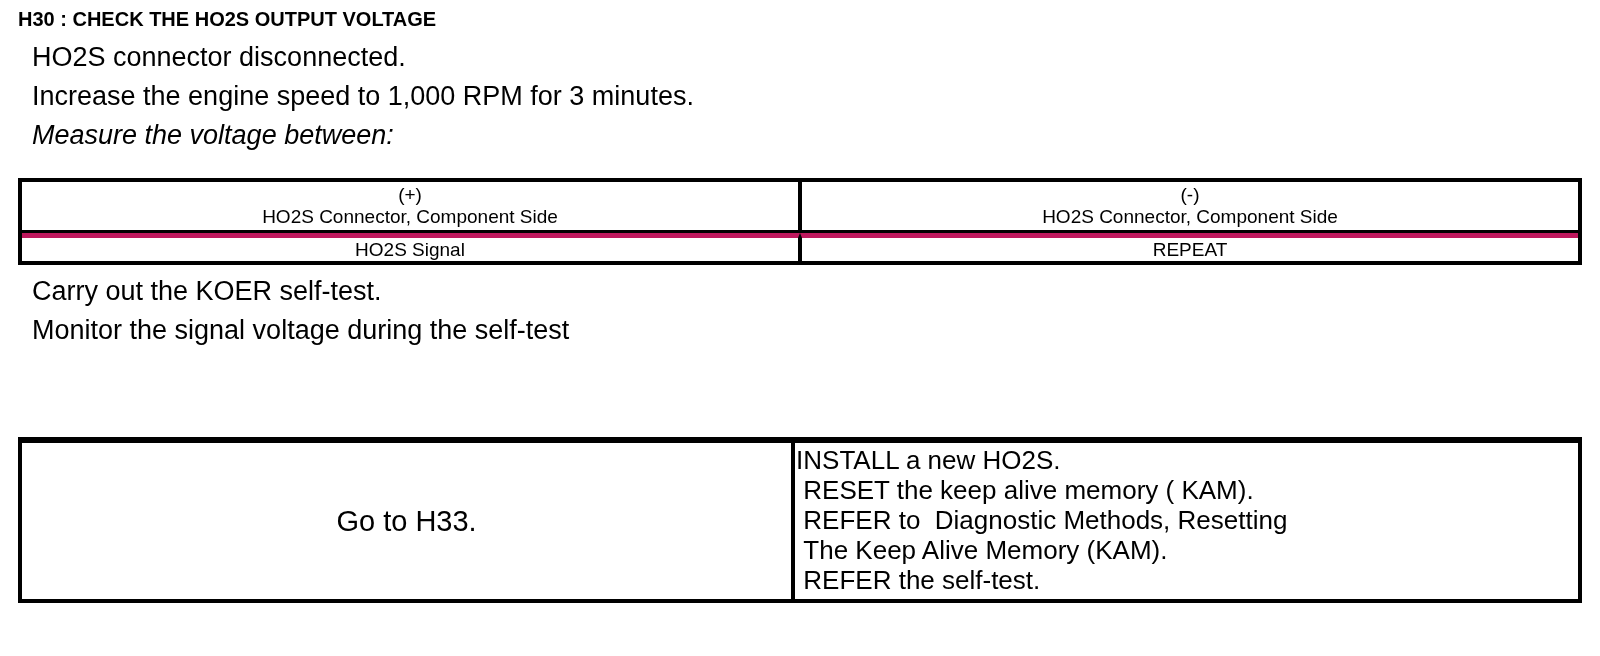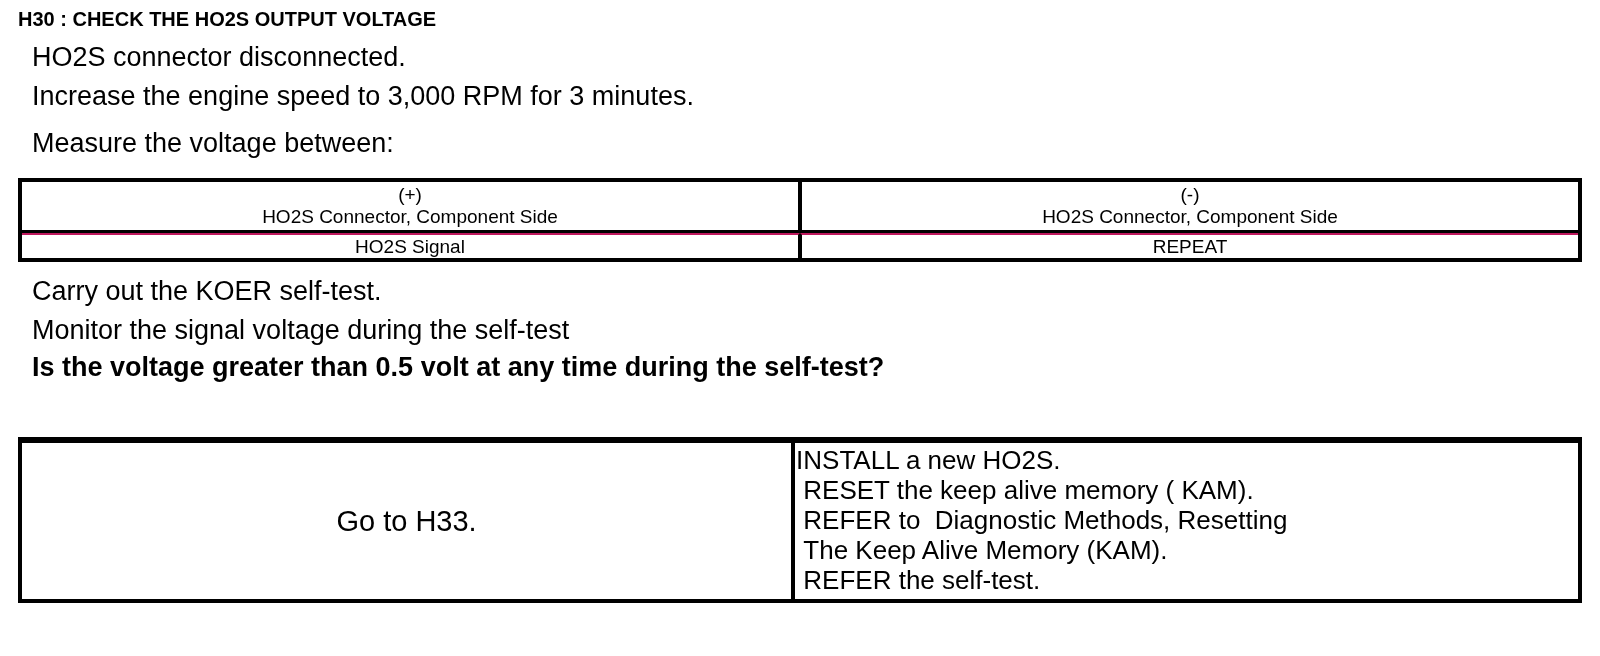--- a/index.html
+++ b/index.html
@@ -28,21 +28,21 @@
 
   .line {
     position: absolute;
     left: 18px;
     font-size: 27px;
     white-space: pre;
     margin-left: 14px;
   }
   .l1 { top: 42px; }
   .l2 { top: 81px; }
-  .l3 { top: 128px; }
+  .l3 { top: 120px; font-style: italic; }
   .l4 { top: 276px; }
   .l5 { top: 315px; }
   .q  { top: 352px; font-weight: bold; }
 
   table.t {
     position: absolute;
     left: 18px;
     width: 1564px;
     border: 4px solid #000;
     border-collapse: separate;
@@ -58,21 +58,21 @@
     height: 48px;
     font-size: 19px;
     line-height: 22px;
     border-bottom: 3px solid #000;
   }
   .t1 .td-left  { border-right: 2px solid #000; }
   .t1 .td-right { border-left: 2px solid #000; }
   .t1 .tv {
     height: 23px;
     font-size: 19px;
-    border-top: 2px solid #be185d;
+    border-top: 5px solid #be185d;
   }
 
   
   .t2 { top: 437px; }
   .t2 td { width: 50%; }
   .t2 .th2 {
     height: 29px;
     text-align: center;
     vertical-align: middle;
     font-size: 23px;
@@ -101,21 +101,21 @@
   }
 </style>
 </head>
 <body>
 
 <div class="doc">
 
   <div class="heading">H30 : CHECK THE HO2S OUTPUT VOLTAGE</div>
 
   <div class="line l1">HO2S connector disconnected.</div>
-  <div class="line l2">Increase the engine speed to 3,000 RPM for 3 minutes.</div>
+  <div class="line l2">Increase the engine speed to 1,000 RPM for 3 minutes.</div>
   <div class="line l3">Measure the voltage between:</div>
 
   <table class="t t1">
     <tbody>
         <tr>
       <td class="th td-left">
         <div>(+)</div>
         <div>HO2S Connector, Component Side</div>
       </td>
       <td class="th td-right">
@@ -125,21 +125,20 @@
     </tr>
     <tr>
       <td class="tv td-left">HO2S Signal</td>
       <td class="tv td-right">REPEAT</td>
     </tr>
   </tbody>
     </table>
 
   <div class="line l5">Monitor the signal voltage during the self-test</div>
   <div class="line l4">Carry out the KOER self-test.</div>
-  <div class="line q">Is the voltage greater than 0.5 volt at any time during the self-test?</div>
 
   <table class="t t2">
     <tbody>
     <tr>
       <td class="yes-cell">Go to H33.</td>
       <td class="no-cell">
         <div class="no-line">INSTALL a new HO2S.</div>
         <div class="no-line"> RESET the keep alive memory ( KAM).</div>
         <div class="no-line"> REFER to  Diagnostic Methods, Resetting</div>
         <div class="no-line"> The Keep Alive Memory (KAM).</div>

